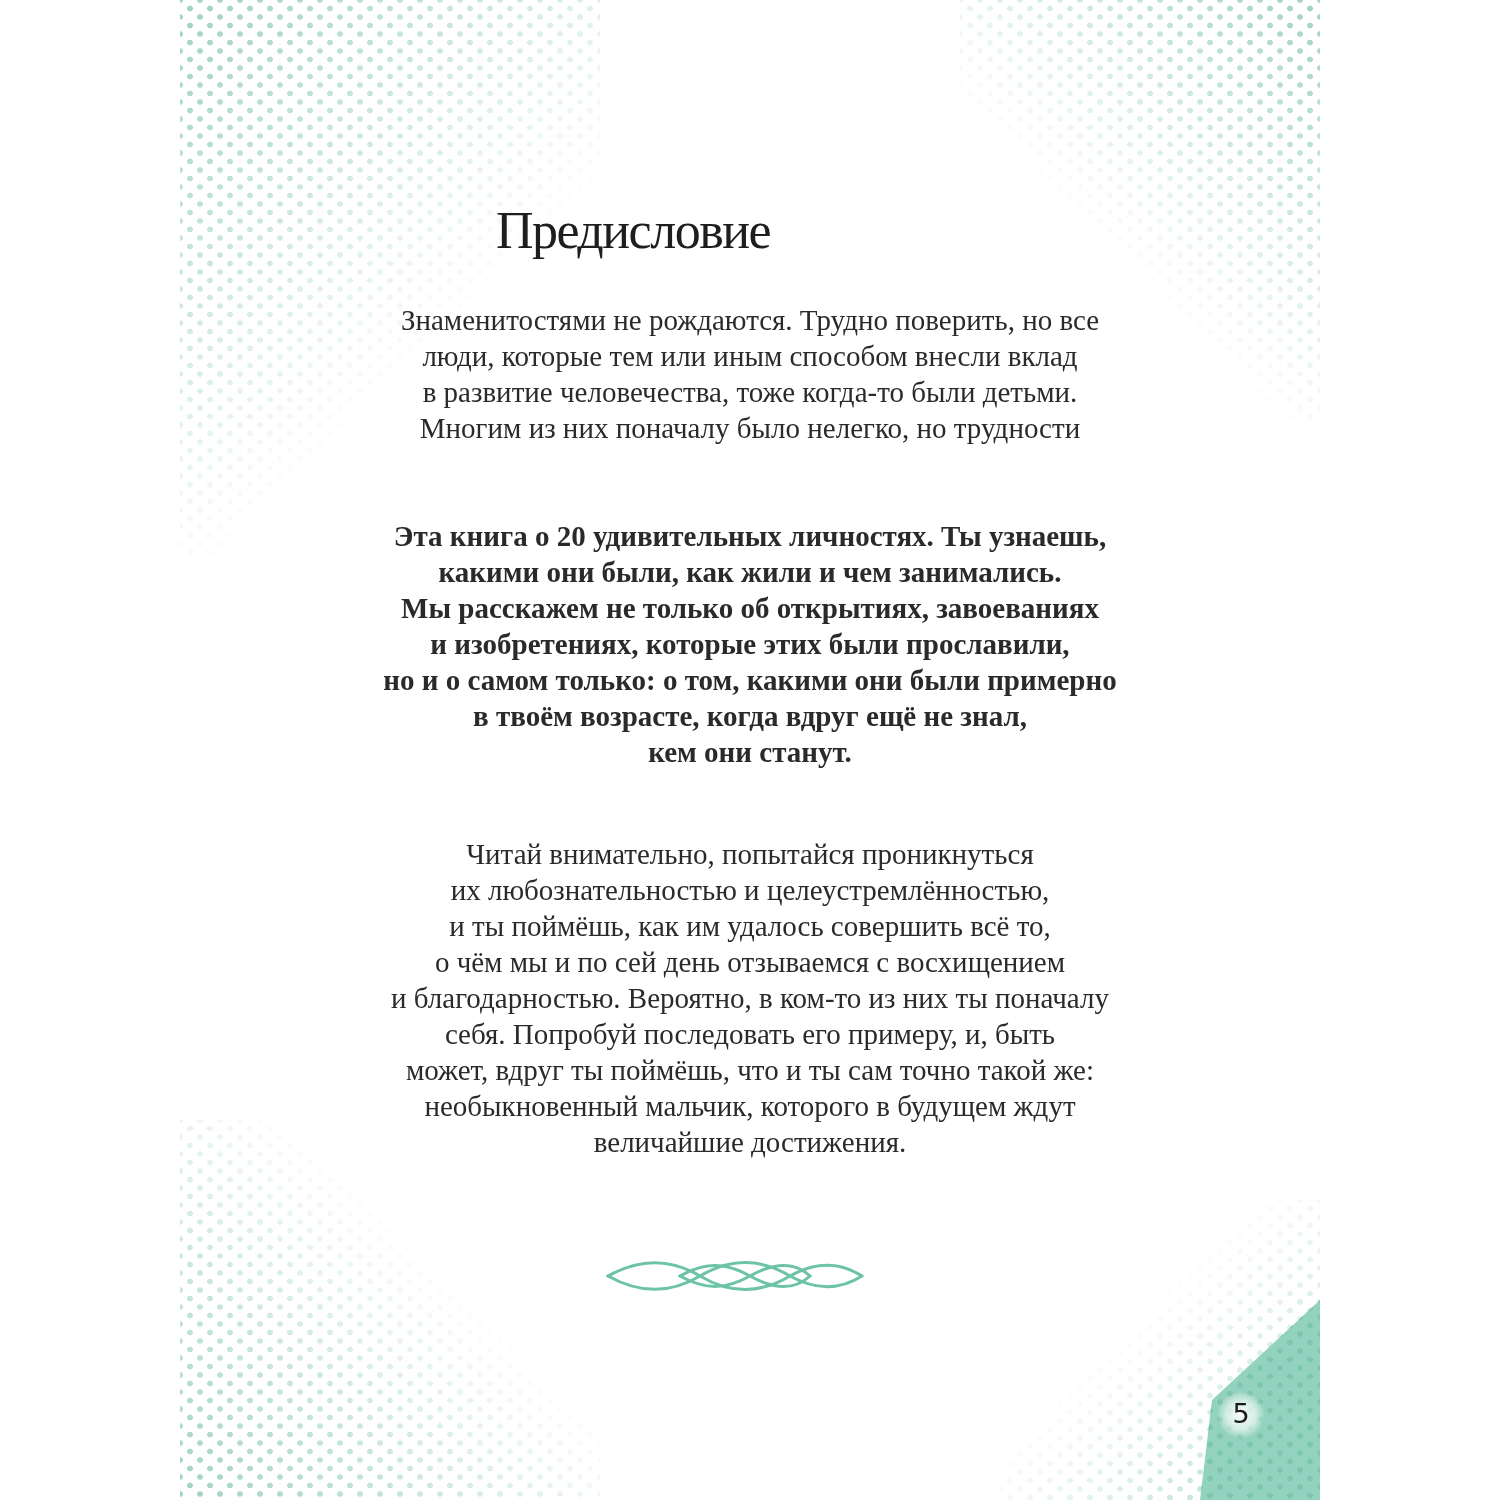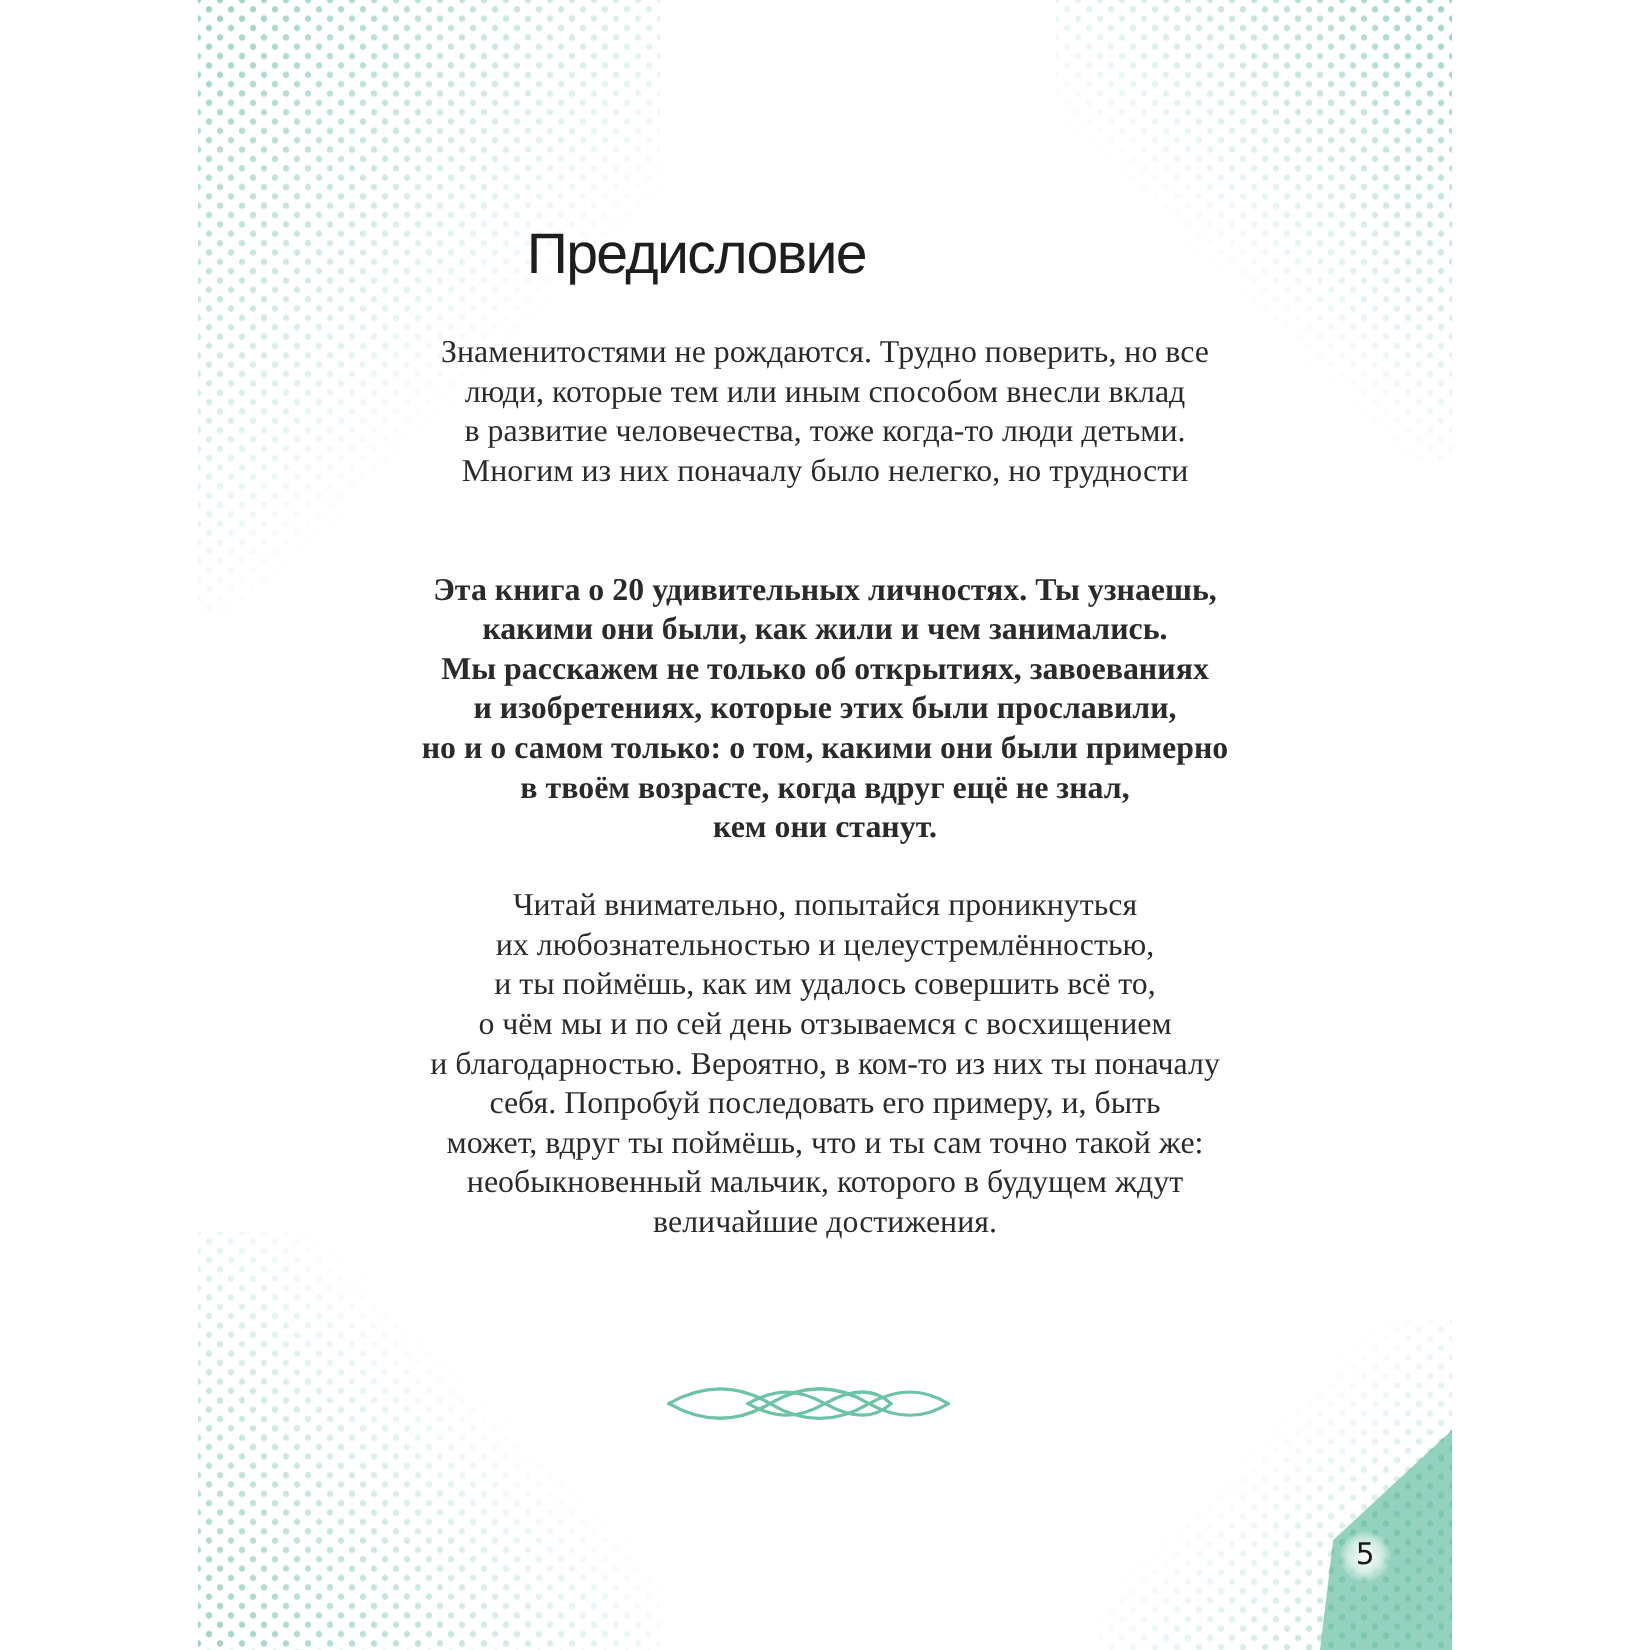--- a/index.html
+++ b/index.html
@@ -50,33 +50,33 @@
     position: absolute; left: 1218px; top: 1392px; width: 46px; height: 46px;
     border-radius: 50%;
     background: radial-gradient(circle, rgba(255,255,255,0.95) 0%, rgba(255,255,255,0.6) 45%, rgba(255,255,255,0) 75%);
   }
   .page-number {
     position: absolute; left: 1229px; top: 1398px; width: 24px; text-align: center;
     font-family: "DejaVu Sans", sans-serif; font-size: 27px; color: #1a1a1a;
   }
   .title {
     position: absolute; left: 0; top: 166px; width: 1266px; text-align: center;
-    font-family: Liberation Sans, sans-serif; font-size: 52px; color: #1e1e1e;
+    font-family: Liberation Serif, serif; font-size: 52px; color: #1e1e1e;
     letter-spacing: -1.5px; font-weight: normal;
   }
   .body-text {
     position: absolute; left: 0; width: 1500px; text-align: center;
     font-family: "Liberation Serif", serif; font-size: 29px; line-height: 36px;
     color: #2a2a2a;
   }
   .para { margin: 0; }
   .line { display: block; white-space: nowrap; }
   .p1 { top: 302px; }
   .p2 { top: 518px; font-weight: bold; }
-  .p3 { top: 805px; }
+  .p3 { top: 836px; }
   .ornament {
     position: absolute; left: 600px; top: 1256px; width: 270px; height: 40px;
   }
 </style>
 </head>
 <body>
 
 <div class="page">
   <div class="dots dots-tl"></div>
   <div class="dots dots-tr"></div>
@@ -87,21 +87,21 @@
 
 <div class="page-number-glow"></div>
 <div class="page-number">5</div>
 
 <h1 class="title">Предисловие</h1>
 
 <div class="body-text p1">
   <p class="para">
     <span class="line">Знаменитостями не рождаются. Трудно поверить, но все</span>
     <span class="line">люди, которые тем или иным способом внесли вклад</span>
-    <span class="line">в развитие человечества, тоже когда-то люди детьми.</span>
+    <span class="line">в развитие человечества, тоже когда-то были детьми.</span>
     <span class="line">Многим из них поначалу было нелегко, но трудности</span>
   </p>
 </div>
 
 <div class="body-text p2">
   <p class="para">
     <span class="line">Эта книга о 20 удивительных личностях. Ты узнаешь,</span>
     <span class="line">какими они были, как жили и чем занимались.</span>
     <span class="line">Мы расскажем не только об открытиях, завоеваниях</span>
     <span class="line">и изобретениях, которые этих были прославили,</span>

